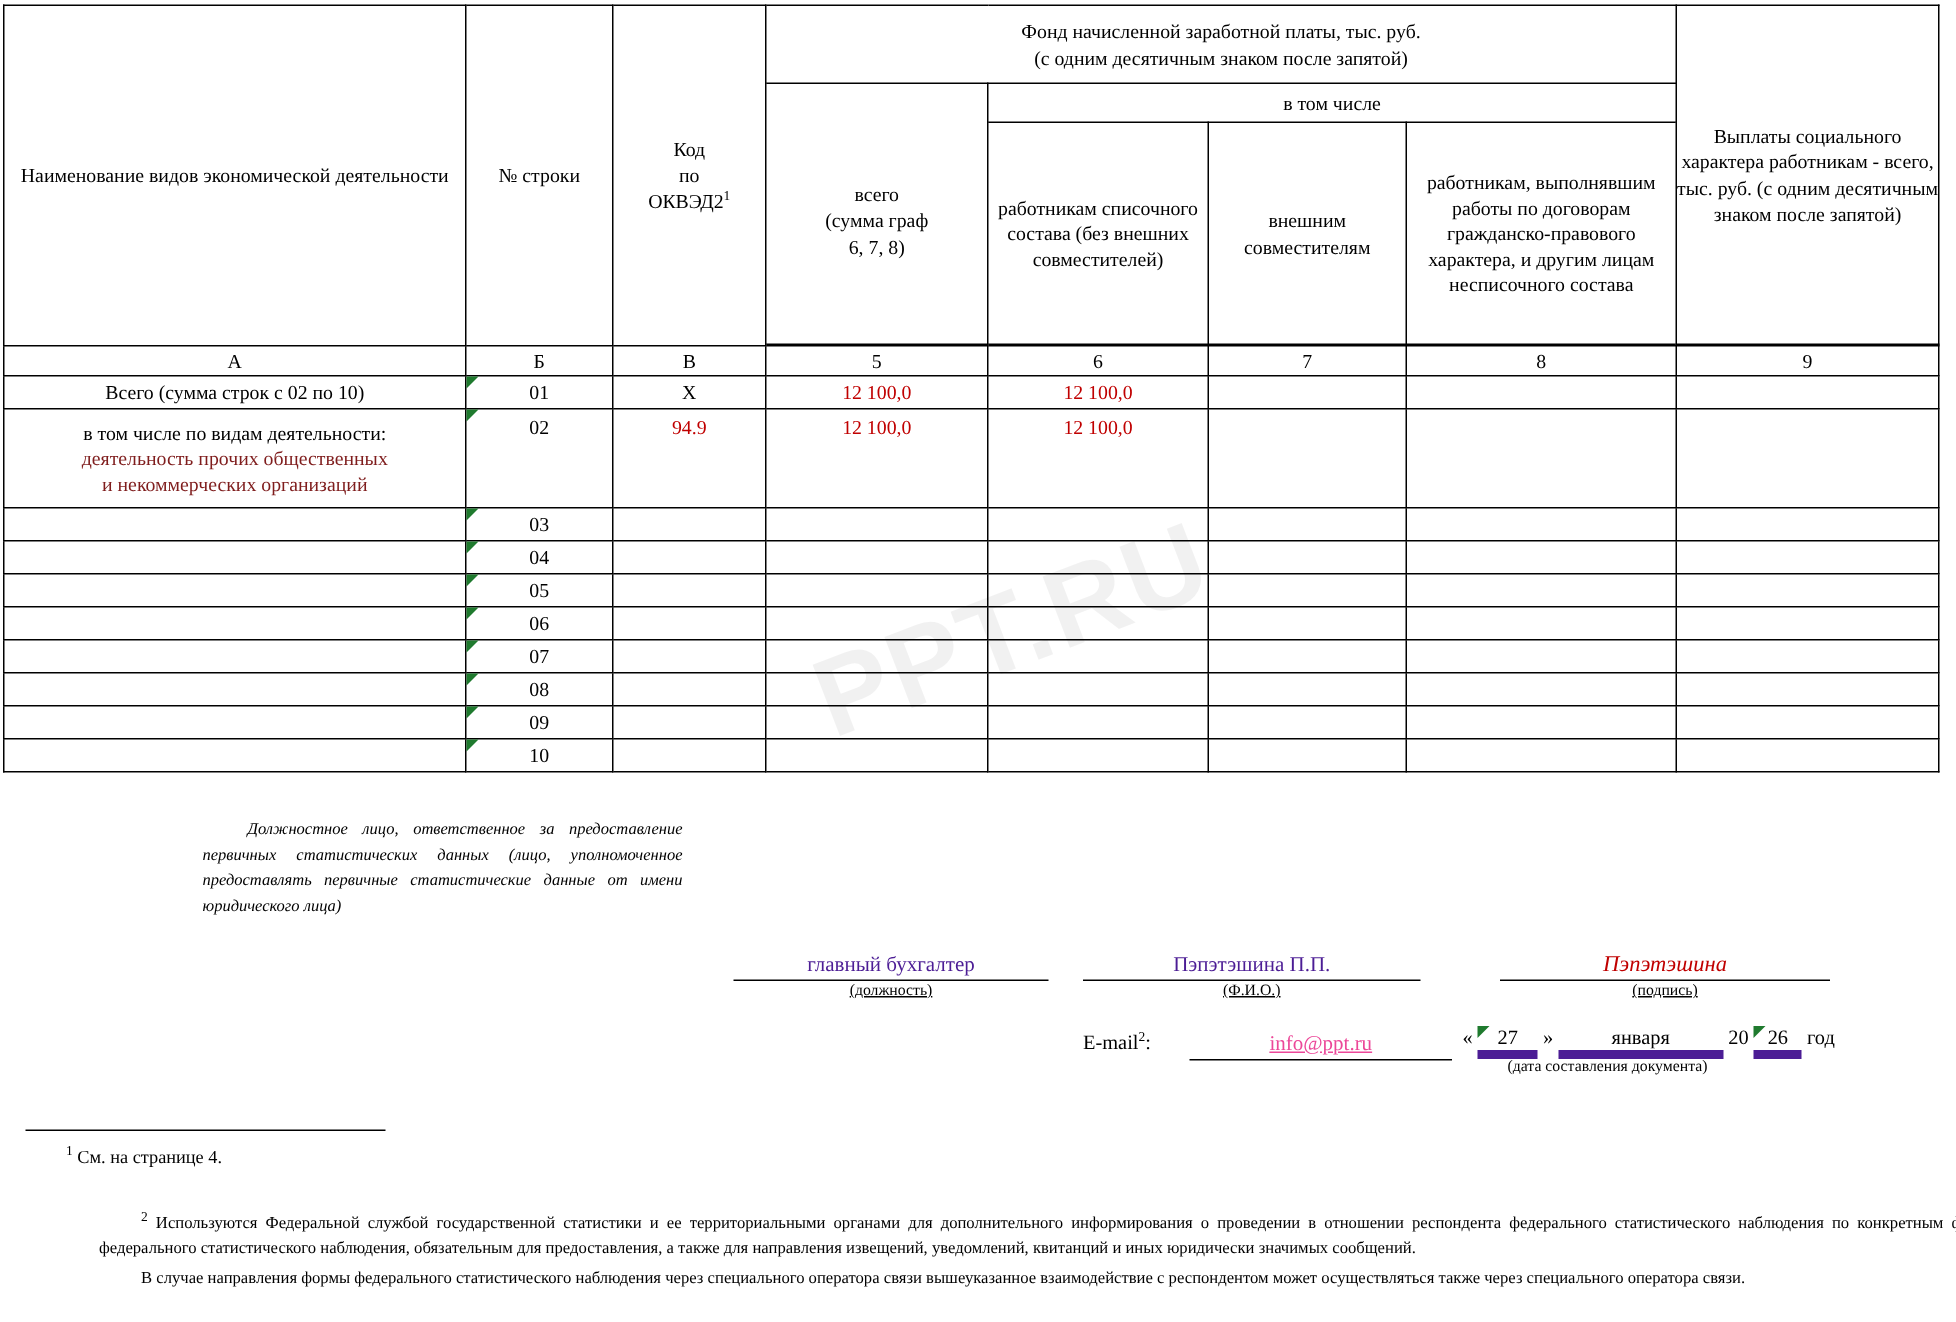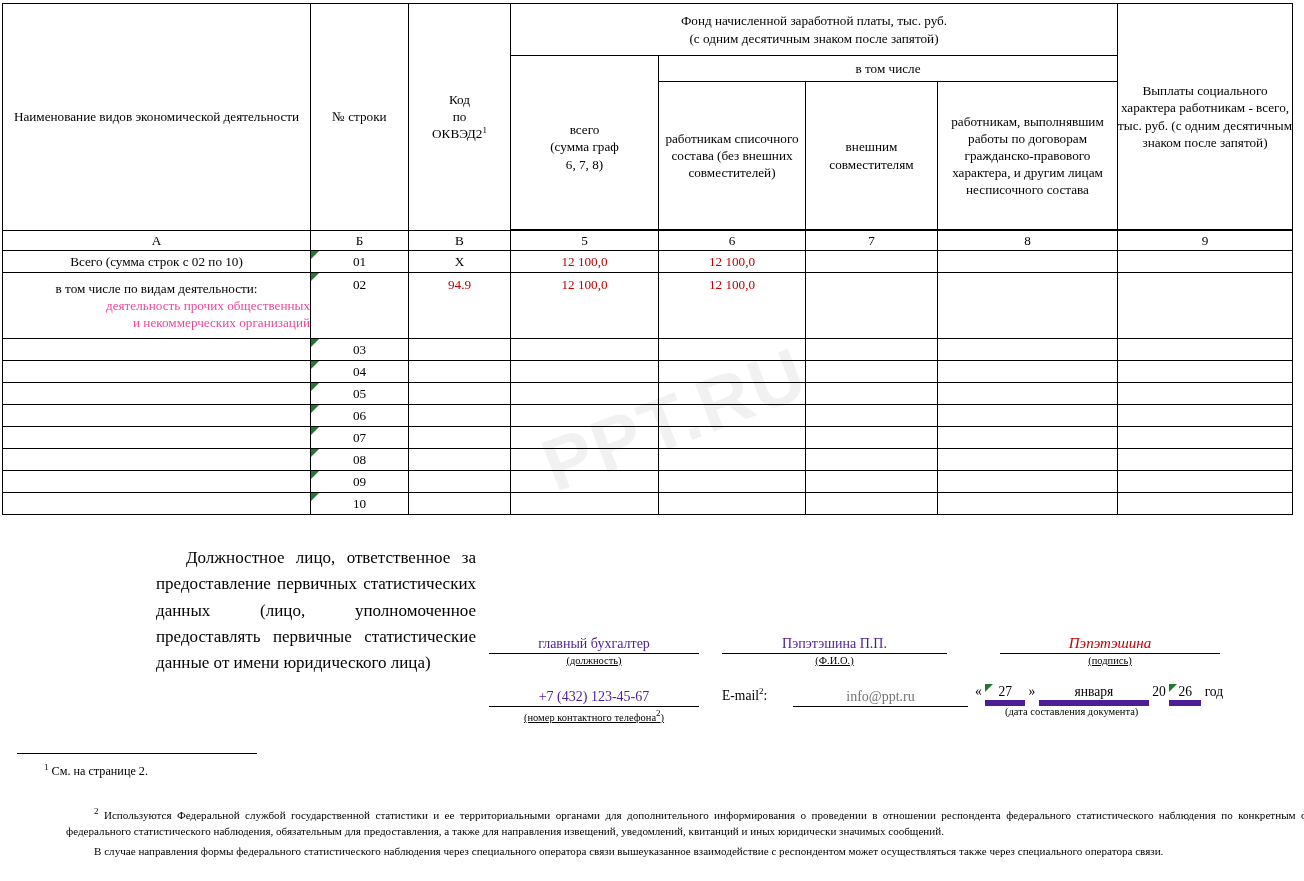--- a/index.html
+++ b/index.html
@@ -65,45 +65,46 @@
   
   .datarow td { height: 22px; }
   .namecell {
     text-align: left;
     vertical-align: top;
     padding: 3px 6px 2px 8px;
     font-size: 13.2px;
     line-height: 1.42;
   }
   .namecell.indent { padding-left: 32px; }
-  .red { color: #ec4899; text-align: right; }
+  .red { color: #7f1d1d; }
   .rednum { color: #c00000; }
 
   
   .gmark::before {
     content: "";
     position: absolute;
     left: 0px; top: 0px;
     width: 0; height: 0;
     border-top: 8px solid #1f7a2e;
     border-right: 8px solid transparent;
   }
 
   
   #sig-block { position: absolute; left: 0; top: 540px; width: 1304px; height: 200px; z-index: 2; }
 
   #official-text {
     position: absolute;
-    left: 156px; top: 5px;
+    left: 135px; top: 5px;
     width: 320px;
-    font-size: 17px;
+    font-size: 11px;
     line-height: 1.55;
     text-align: justify;
     text-indent: 30px;
     text-align-last: left;
+    font-style: italic;
   }
 
   .sig-field { position: absolute; }
   .sig-value {
     text-align: center;
     border-bottom: 1px solid #000;
     font-size: 14px;
     height: 21px;
     line-height: 21px;
     white-space: nowrap;
@@ -111,21 +112,21 @@
   }
   .sig-caption {
     text-align: center;
     font-size: 10.5px;
     line-height: 1.2;
     padding-top: 1px;
     text-decoration: underline;
   }
   .sig-value.redval { color: #4c1d95; }
   .sig-value.italic-sign { font-style: italic; color: #c00000; font-size: 15px; }
-  .sig-value.maillink { color: #737373; }
+  .sig-value.maillink { color: #ec4899; text-decoration: underline; }
 
   #email-label {
     position: absolute;
     left: 722px; top: 686px;
     font-size: 13.6px;
   }
 
   
   #date-line {
     position: absolute;
@@ -385,26 +386,20 @@
   <div class="sig-field" style="left:1000px; top:93px; width:220px;">
     <div class="sig-value italic-sign">Пэпэтэшина</div>
     <div class="sig-caption">(подпись)</div>
   </div>
 
   <div class="sig-field" style="left:722px; top:93px; width:225px;">
     <div class="sig-value redval">Пэпэтэшина П.П.</div>
     <div class="sig-caption">(Ф.И.О.)</div>
   </div>
 
-  <div class="sig-field" style="left:489px; top:146px; width:210px;">
-    <div class="sig-value redval">+7 (432) 123-45-67</div>
-    <div class="sig-caption">
-      <span>(номер контактного телефона</span><span class="sup">2</span><span>)</span>
-    </div>
-  </div>
 
   <div class="sig-field" style="left:793px; top:146px; width:175px;">
     <div class="sig-value maillink">info@ppt.ru</div>
   </div>
 </div>
 
 <div id="email-label">
   <span>E-mail</span><span class="sup">2</span><span>:</span>
 </div>
 
@@ -416,19 +411,19 @@
   <span>20</span>
   <span class="dv year gmark">26</span>
   <span>год</span>
 </div>
 <div id="date-caption">(дата составления документа)</div>
 
 <div id="footnote-rule"></div>
 
 <div id="fn1">
   <span class="sup">1</span>
-  <span>См. на странице 2.</span>
+  <span>См. на странице 4.</span>
 </div>
 
 <div id="fn2">
   <p class="first"><span class="sup">2</span> <span>Используются Федеральной службой государственной статистики и ее территориальными органами для дополнительного информирования о проведении в отношении респондента федерального статистического наблюдения по конкретным формам федерального статистического наблюдения, обязательным для предоставления, а также для направления извещений, уведомлений, квитанций и иных юридически значимых сообщений.</span></p>
   <p class="second"><span>В случае направления формы федерального статистического наблюдения через специального оператора связи вышеуказанное взаимодействие с респондентом может осуществляться также через специального оператора связи.</span></p>
 </div>
 
 </body></html>

